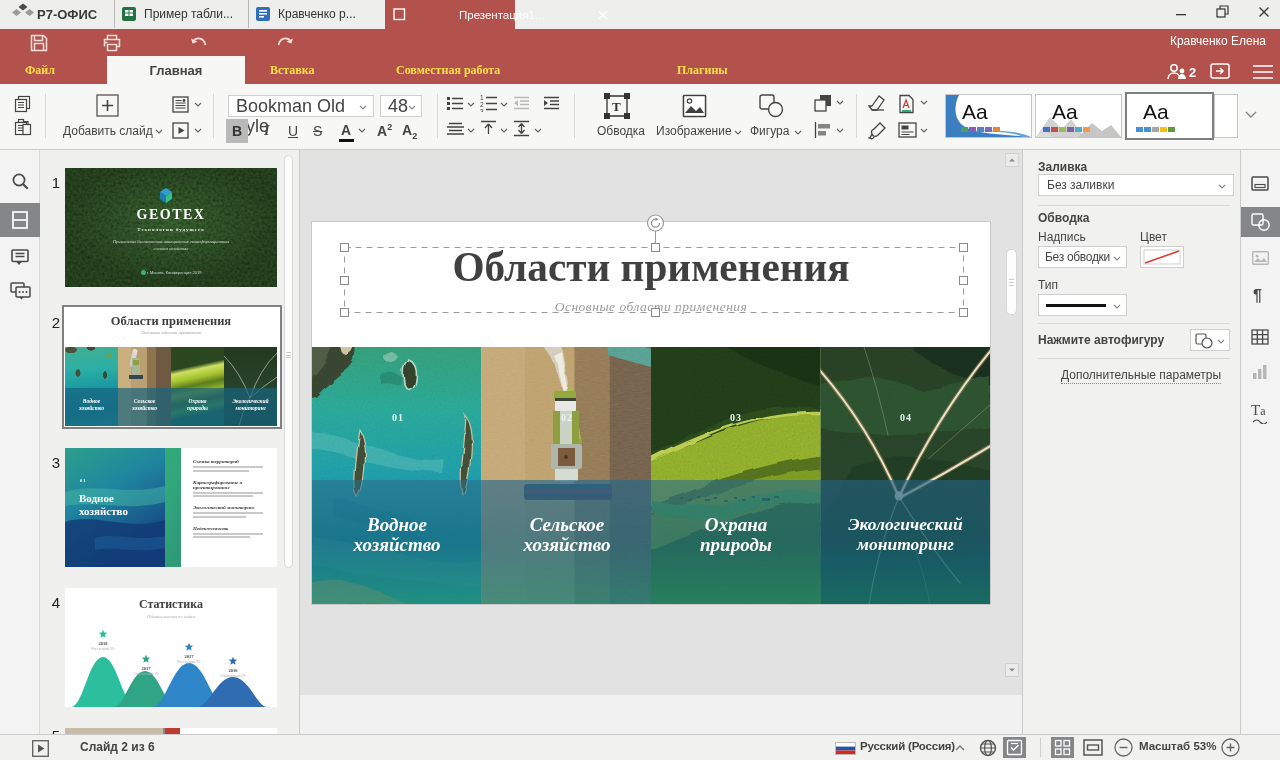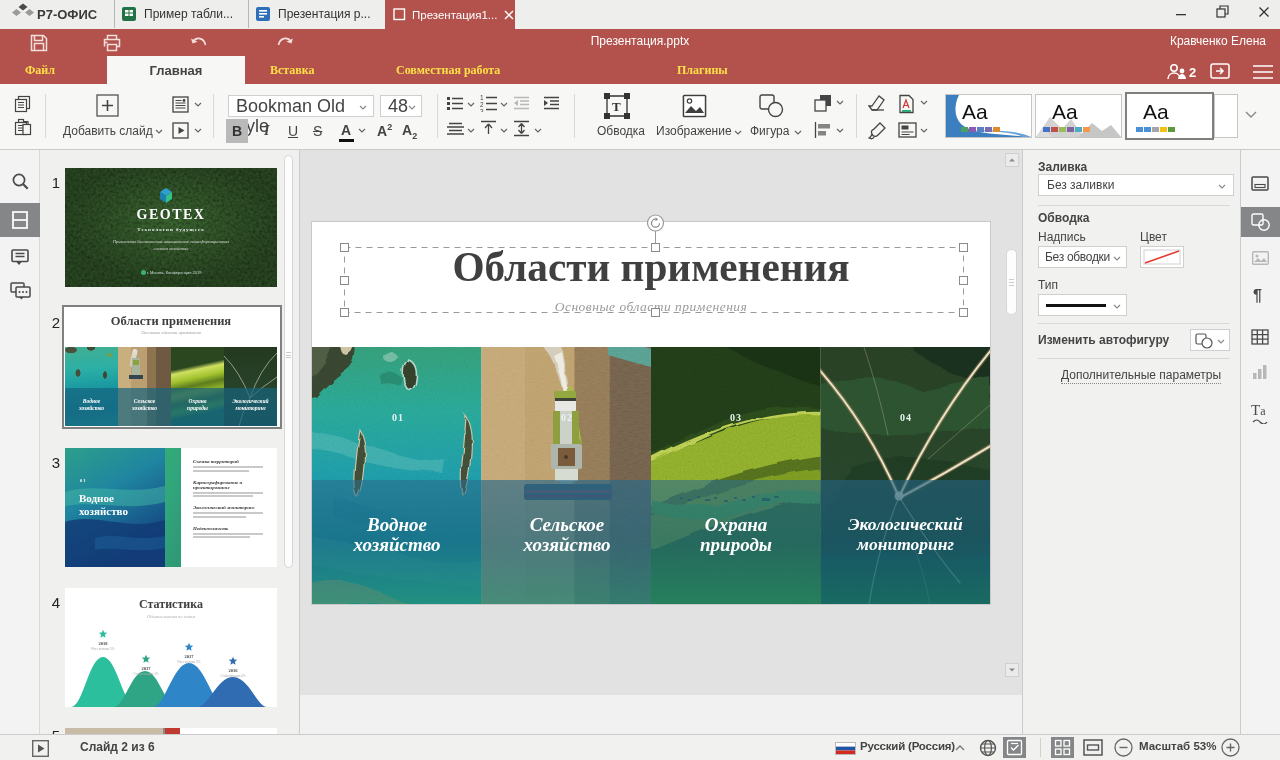--- a/index.html
+++ b/index.html
@@ -2,21 +2,21 @@
 <html><head><meta charset="utf-8">
 <style>
 html,body{margin:0;padding:0;}
 body{width:1280px;height:760px;overflow:hidden;font-family:"Liberation Sans",sans-serif;-webkit-font-smoothing:antialiased;}
 #app{position:relative;width:1280px;height:760px;background:#f1f1f1;font-size:12px;color:#444;}
 .abs{position:absolute;}
 
 #titlebar{position:absolute;left:0;top:0;width:1280px;height:29px;background:#eeeeed;}
 .tabsep{position:absolute;top:0;width:1px;height:28px;background:#b7b7b7;}
 .dtab{position:absolute;top:0;height:28px;display:flex;align-items:center;color:#333;font-size:12px;}
-#tabactive{position:absolute;left:385px;top:0;width:130px;height:29px;background:#b3524c;color:#fff;display:flex;align-items:center;font-size:12px;}
+#tabactive{position:absolute;left:385px;top:0;width:130px;height:29px;background:#b3524c;color:#fff;display:flex;align-items:center;font-size:12px;gap:47px;}
 .winbtn{position:absolute;top:0;width:30px;height:28px;color:#333;font-size:13px;text-align:center;line-height:28px;}
 
 #redbar{position:absolute;left:0;top:29px;width:1280px;height:55px;background:#b3524c;}
 #docname{position:absolute;left:0;top:5px;width:1280px;text-align:center;color:#fff;font-size:12px;}
 #username{position:absolute;right:14px;top:5px;color:#fff;font-size:12px;}
 .qicon{position:absolute;top:3px;width:22px;height:22px;}
 .menu{position:absolute;top:27px;height:28px;line-height:28px;color:#fde047;font-size:12px;font-weight:bold;font-family:Liberation Serif, serif;}
 #menuactive{position:absolute;left:107px;top:27px;width:138px;height:28px;background:#f7f7f6;color:#444;text-align:center;line-height:29px;font-size:13px;font-weight:bold;}
 
 #toolbar{position:absolute;left:0;top:84px;width:1280px;height:66px;background:#f7f7f6;border-bottom:1px solid #cbcbcb;box-sizing:border-box;}
@@ -72,21 +72,21 @@
     <span style="margin-left:7px;">Пример табли...</span>
       </div>
   <div class="tabsep" style="left:248px;"></div>
   <div class="dtab" style="left:249px;width:136px;">
     <svg width="16" height="16" style="margin-left:6px;">
           <rect x="1" y="1" width="14" height="14" rx="2" fill="#2e6fb8"></rect>
           <rect x="4" y="4" width="8" height="1.6" fill="#fff"></rect>
           <rect x="4" y="7" width="8" height="1.6" fill="#fff"></rect>
           <rect x="4" y="10" width="5" height="1.6" fill="#fff"></rect>
         </svg>
-    <span style="margin-left:7px;">Презентация р...</span>
+    <span style="margin-left:7px;">Кравченко р...</span>
       </div>
   <div id="tabactive">
     <svg width="13" height="13" style="margin-left:8px;flex:none;">
           <rect x="1" y="1" width="10.5" height="10.5" fill="none" stroke="#fff" stroke-width="1.4"></rect>
         </svg>
     <span style="margin-left:6px;font-size:11.5px;">Презентация1...</span>
     <svg width="10" height="10" style="margin-left:7px;flex:none;">
           <path d="M1 1l8 8M9 1l-8 8" stroke="#fff" stroke-width="1.4"></path>
         </svg>
   </div>
@@ -96,21 +96,20 @@
   <div class="winbtn" style="left:1207px;"><svg width="13" height="13">
           <rect x="1" y="4" width="8" height="8" fill="none" stroke="#333" stroke-width="1.2"></rect>
           <path d="M4 4v-3h8v8h-3" fill="none" stroke="#333" stroke-width="1.2"></path>
         </svg></div>
   <div class="winbtn" style="left:1249px;"><svg width="12" height="12">
           <path d="M1.5 1.5l9 9M10.5 1.5l-9 9" stroke="#333" stroke-width="1.3"></path>
         </svg></div>
 </div>
 
 <div id="redbar">
-  <div id="docname">Презентация.pptx</div>
   <div id="username">Кравченко Елена</div>
   <svg class="qicon" style="left:28px;">
         <g fill="none" stroke="#f3dedc" stroke-width="1.5">
           <path d="M3.5 3.5h12l3 3v12h-15z"></path>
           <path d="M6.5 3.5v5h8v-5M6.5 18.5v-7h9v7"></path>
         </g>
       </svg>
   <svg class="qicon" style="left:101px;">
         <g fill="none" stroke="#f3dedc" stroke-width="1.5">
           <path d="M6.5 7.5v-4h9v4M3.5 14.5v-7h15v7h-3M6.5 12.5h9v6h-9z"></path>
@@ -813,21 +812,21 @@
         </svg>
       </div>
   <div class="plabel" style="left:15px;top:128px;">Тип</div>
   <div class="pdd" style="left:15px;top:144px;width:89px;">
         <div style="position:absolute;left:7px;top:9px;width:60px;height:3px;background:#111;"></div>
         <svg class="caret" style="right:5px;top:9px;">
           <path d="M1 1l3 3 3-3" fill="none" stroke="#888" stroke-width="1.2"></path>
         </svg>
       </div>
   <div class="abs" style="left:15px;top:173px;width:192px;height:1px;background:#d9d9d9;"></div>
-  <div class="plabel pbold" style="left:15px;top:183px;">Изменить автофигуру</div>
+  <div class="plabel pbold" style="left:15px;top:183px;">Нажмите автофигуру</div>
   <div class="pdd" style="left:167px;top:179px;width:40px;">
         <svg width="24" height="20" style="position:absolute;left:2px;top:0;">
           <rect x="3" y="4" width="10" height="10" rx="1.5" fill="none" stroke="#555" stroke-width="1.2"></rect>
           <circle cx="14" cy="13" r="5" fill="#fff" stroke="#555" stroke-width="1.2"></circle>
         </svg>
         <svg class="caret" style="right:4px;top:9px;">
           <path d="M1 1l3 3 3-3" fill="none" stroke="#888" stroke-width="1.2"></path>
         </svg>
       </div>
   <div class="abs" style="left:15px;top:208px;width:192px;height:1px;background:#d9d9d9;"></div>

